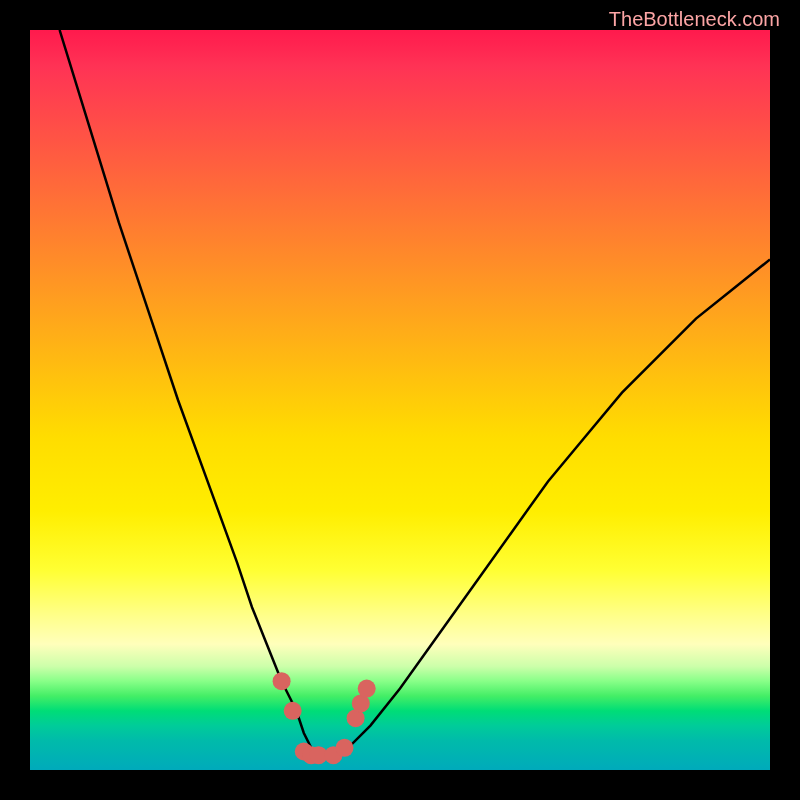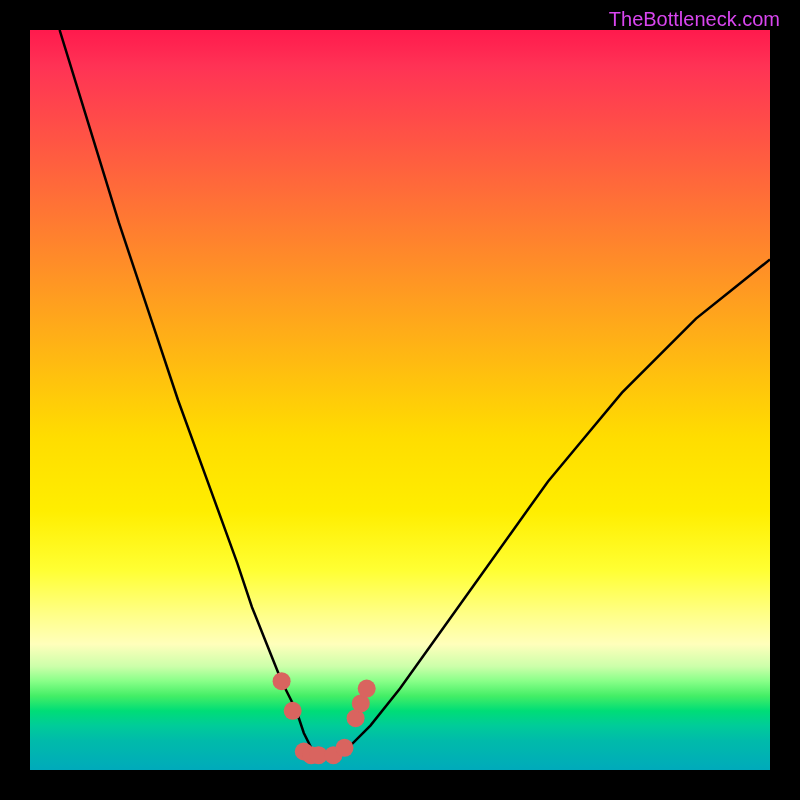--- a/index.html
+++ b/index.html
@@ -11,21 +11,21 @@
       width: 800px;
       height: 800px;
       background: #000;
       position: relative;
       font-family: Arial, sans-serif;
     }
     .watermark {
       position: absolute;
       top: 8px;
       right: 20px;
-      color: #d946ef;
+      color: #fca5a5;
       font-size: 20px;
       font-weight: normal;
       z-index: 10;
     }
     .plot-area {
       position: absolute;
       top: 30px;
       left: 30px;
       width: 740px;
       height: 740px;

